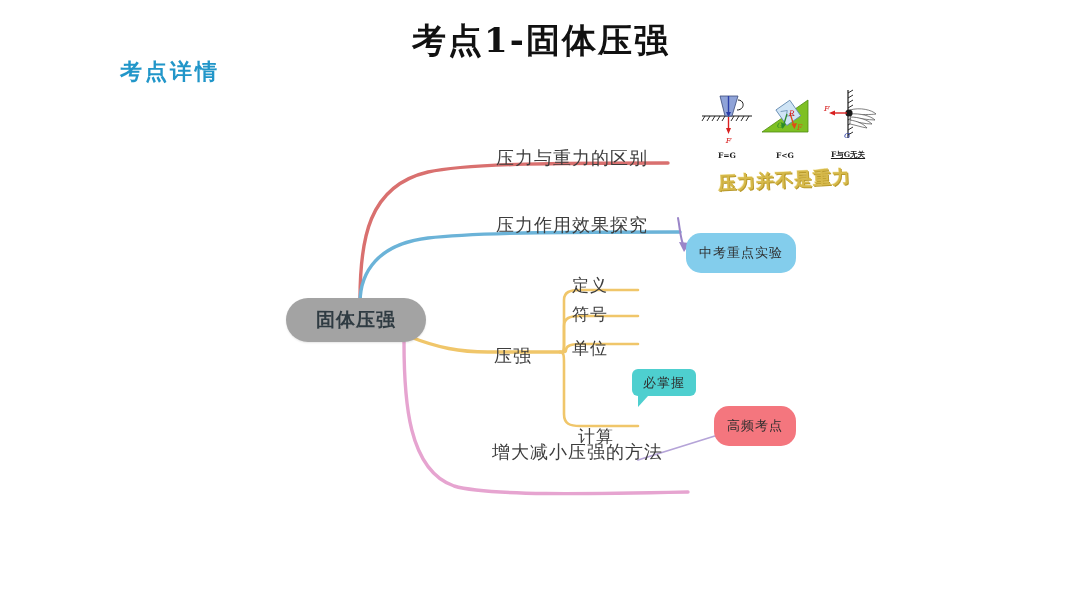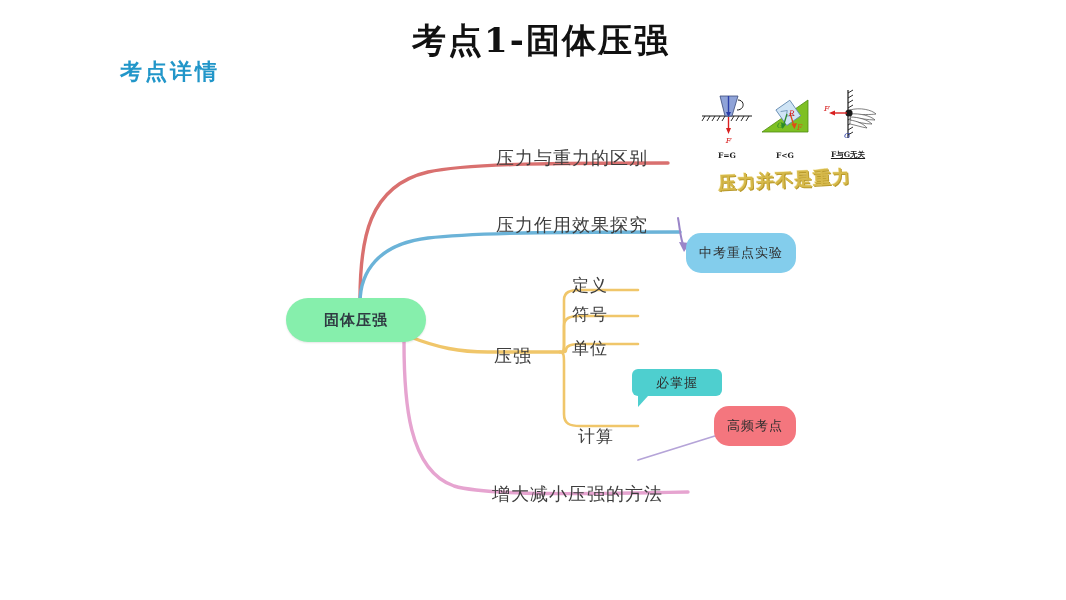--- a/index.html
+++ b/index.html
@@ -60,25 +60,25 @@
   }
 
   
   .root-node {
     position: absolute;
     left: 278px;
     top: 298px;
     width: 140px;
     height: 44px;
     border-radius: 22px;
-    background: #86efac;
+    background: #a3a3a3;
     display: flex;
     align-items: center;
     justify-content: center;
-    font-size: 15px;
+    font-size: 19px;
     font-weight: bold;
     letter-spacing: 1px;
     color: #2f3b42;
     box-shadow: 0 1px 2px rgba(0,0,0,0.10);
   }
 
   
   .node-label {
     position: absolute;
     font-size: 18px;
@@ -102,21 +102,21 @@
     color: #2e2e2e;
     white-space: nowrap;
   }
   .callout.pill {
     border-radius: 15px;
     height: 28px;
     padding: 6px 13px;
   }
   .callout.blue  { background: #83cdec; }
   .callout.pink  { background: #f4767e; color: #2e2e2e; }
-  .callout.teal  { background: #4ecfcf; border-radius: 6px; height: 27px; padding: 0 24px; }
+  .callout.teal  { background: #4ecfcf; border-radius: 6px; height: 27px; padding: 0 11px; }
 
   .tail {
     position: absolute;
     width: 0; height: 0;
   }
 
   
   .gold-note {
     position: absolute;
     left: 710px;
@@ -191,21 +191,21 @@
   <div class="root-node">
     <span>固体压强</span>
   </div>
 
   <div class="node-label" style="left:488px; top:146px;">压力与重力的区别</div>
 
   <div class="node-label" style="left:488px; top:213px;">压力作用效果探究</div>
 
   <div class="node-label" style="left:486px; top:344px;">压强</div>
 
-  <div class="node-label" style="left:484px; top:482px;">增大减小压强的方法</div>
+  <div class="node-label" style="left:484px; top:440px;">增大减小压强的方法</div>
 
   <div class="node-label sub" style="left:564px; top:274px;">定义</div>
   <div class="node-label sub" style="left:564px; top:303px;">符号</div>
   <div class="node-label sub" style="left:564px; top:337px;">单位</div>
   <div class="node-label sub" style="left:570px; top:425px;">计算</div>
 
   <div class="callout pill blue" style="left:678px; top:233px;">
     <span>中考重点实验</span>
   </div>
 

